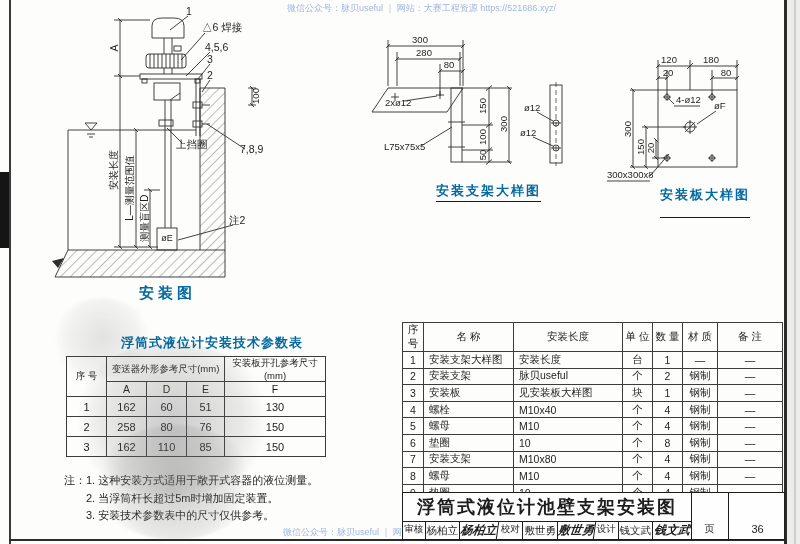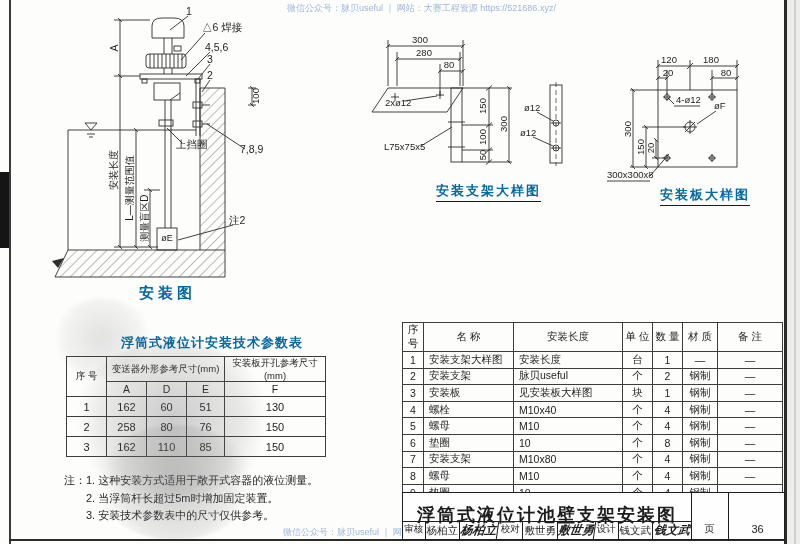--- a/index.html
+++ b/index.html
@@ -14,21 +14,21 @@
   #edge-strip2{left:794px;top:0;width:2px;height:544px;background:#cfcfcd;}
   #frame-bottom{left:9px;top:539px;width:778px;height:2px;background:#2b2b2b;}
   
   .wm{position:absolute;color:#9fb6de;font-size:9px;white-space:nowrap;z-index:2;}
   
   #draw{left:0;top:0;z-index:1;}
   
   .cap{position:absolute;font-weight:bold;color:#0369a1;z-index:3;white-space:nowrap;}
   #cap-install{left:139px;top:284px;font-size:15px;letter-spacing:4px;}
   #cap-bracket{left:436px;top:182px;font-size:13px;letter-spacing:2px;border-bottom:1.5px solid #1a1a1a;padding-bottom:1px;}
-  #cap-plate{left:660px;top:186px;font-size:13px;letter-spacing:2px;border-bottom:1.5px solid #1a1a1a;padding-bottom:1px;}
+  #cap-plate{left:660px;top:186px;font-size:13px;letter-spacing:2px;border-bottom:1.5px solid #1a1a1a;padding-bottom:13px;}
   #params-title{left:121px;top:334px;font-size:13px;letter-spacing:1px;}
   
   table{border-collapse:collapse;position:absolute;z-index:3;background:transparent;}
   th,td{border:1px solid #3c3c3c;text-align:center;vertical-align:middle;padding:0;font-weight:normal;}
   #params-table{left:66px;top:356px;width:259px;font-size:11px;table-layout:fixed;}
   #params-table th{font-size:9.5px;}
   #params-table .h1 th{height:15px;}
   #params-table .h2 th{height:14px;font-size:10.5px;}
   #params-table td{height:19px;}
   #parts-table{left:402px;top:322px;width:380px;font-size:11px;table-layout:fixed;}
@@ -37,21 +37,21 @@
   #parts-table td.l{text-align:left;padding-left:5px;}
   
   #notes{left:64px;top:472px;width:310px;font-size:11px;line-height:17.5px;z-index:3;}
   #notes .cont{margin-left:22px;}
   
   #titleblock{left:402px;top:492px;width:383px;height:48px;border:1.5px solid #1d1d1d;
               background:#fefefe;z-index:4;box-sizing:border-box;}
   #titleblock .v1{position:absolute;left:288px;top:0;width:1px;height:100%;background:#1d1d1d;}
   #titleblock .v2{position:absolute;left:325px;top:0;width:1px;height:100%;background:#1d1d1d;}
   #tb-title{position:absolute;left:0;top:0;width:288px;height:28px;line-height:28px;text-align:center;
-            font-size:18px;font-weight:bold;letter-spacing:2px;white-space:nowrap;margin-top:8px;}
+            font-size:18px;font-weight:bold;letter-spacing:2px;white-space:nowrap;}
   #tb-sigrow{position:absolute;left:0;top:28px;width:288px;height:17px;display:flex;border-top:1px solid #1d1d1d;}
   #tb-sigrow div{border-right:1px solid #1d1d1d;height:100%;line-height:16px;overflow:hidden;white-space:nowrap;text-align:center;}
   #tb-sigrow div:last-child{border-right:none;}
   .tb-lab{font-size:9.5px;font-family:Liberation Mono, monospace;}
   .tb-name{font-size:10.5px;}
   .sig{font-style:italic;font-weight:bold;font-size:12px;transform:skewX(-8deg);}
   .tb-cell-r{position:absolute;left:288px;width:95px;height:24px;line-height:24px;display:flex;}
   .tb-cell-r .lab{width:37px;font-size:10px;text-align:center;}
   .tb-cell-r .val{width:58px;font-size:11px;text-align:center;border-left:1px solid #1d1d1d;box-sizing:border-box;}
   #tb-row1{top:0;border-bottom:1px solid #1d1d1d;box-sizing:border-box;}

